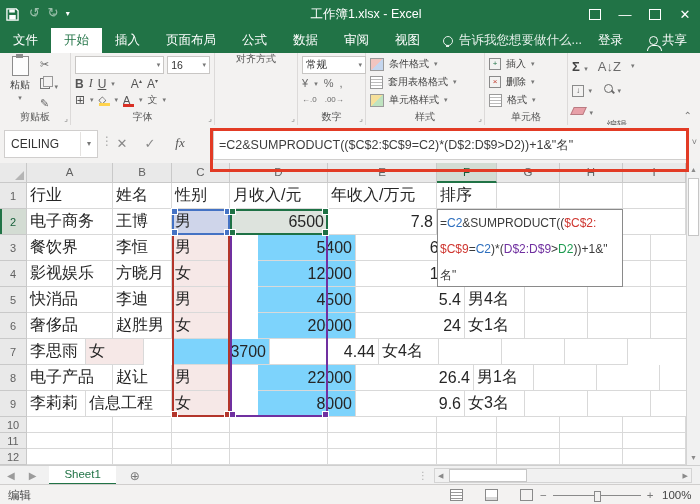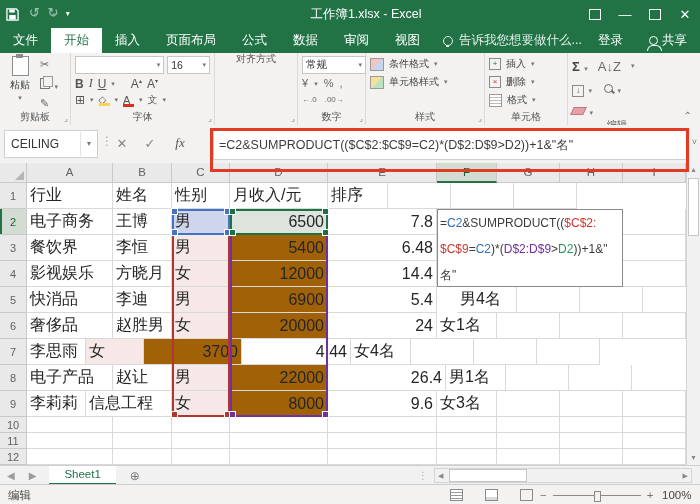--- a/index.html
+++ b/index.html
@@ -72,21 +72,21 @@
   .ch.sel{background:#d3dcd3;color:#17603a;border-bottom:2px solid #217346;line-height:18px;}
   #rows{position:absolute;left:0;top:20px;}
   .grow{display:flex;}
   .rh{width:27px;background:#e9e9e9;border-right:1px solid #c9c9c9;border-bottom:1px solid #c9c9c9;font-size:11px;color:#616161;text-align:center;box-sizing:border-box;display:flex;align-items:center;justify-content:center;}
   .rh.sel{background:#d3dcd3;color:#17603a;box-shadow:inset 2px 0 0 #217346;}
   .cell{border-right:1px solid #d9d9d9;border-bottom:1px solid #d9d9d9;box-sizing:border-box;font-size:16px;color:#262626;display:flex;align-items:center;padding:0 3px;white-space:nowrap;overflow:hidden;}
   .cell.num{justify-content:flex-end;}
   .fill-blue{background:#cfd5ea;}
   .fill-pink{background:#f6e8e7;}
   .fill-green{background:#dde3dd;}
-  .fill-purple{background:#a16207;}
+  .fill-purple{background:#7dd3fc;margin-left:28px;}
   
   .ov{position:absolute;pointer-events:none;box-sizing:border-box;}
   #editbox{left:437px;top:46px;width:186px;height:78px;background:#fff;border:1px solid #8a8a8a;z-index:3;}
   .fline{height:26px;line-height:26px;font-size:12px;white-space:nowrap;padding-left:2px;}
   .handle{position:absolute;width:5px;height:5px;border:1px solid #fff;box-sizing:content-box;}
   .h-tl{left:-3px;top:-3px;} .h-tr{right:-3px;top:-3px;}
   .h-bl{left:-3px;bottom:-3px;} .h-br{right:-3px;bottom:-3px;}
   #ref-red{left:172px;top:46px;width:58px;height:208px;border:2px solid #b3352b;z-index:4;}
   #ref-purple{left:230px;top:46px;width:98px;height:208px;border:2px solid #7030a0;z-index:4;}
   #ref-blue{left:172px;top:46px;width:58px;height:26px;border:2px solid #4472c4;z-index:5;}
@@ -253,20 +253,25 @@
   </div>
 
   <div class="rgroup" style="width:118px">
     <div class="rbody" style="flex-direction:column;gap:4px;padding-top:4px">
       <div class="hrow">
           <span class="sicon"></span>
           <span class="stext">条件格式</span>
           <span class="dd">▾</span>
         </div>
       <div class="hrow">
+          <span class="gicon"></span>
+          <span class="stext">套用表格格式</span>
+          <span class="dd">▾</span>
+        </div>
+      <div class="hrow">
           <span class="sicon" style="background:linear-gradient(135deg,#f6e09b 0 50%,#bfe3c0 50% 100%)"></span>
           <span class="stext">单元格样式</span>
           <span class="dd">▾</span>
         </div>
     </div>
     <div class="rlabel">样式</div>
     <span class="launcher">⌟</span>
   </div>
 
   <div class="rgroup" style="width:82px">
@@ -337,20 +342,21 @@
       <div class="ch" style="width: 63px;">H</div>
       <div class="ch" style="width: 63px;">I</div>
     </div>
   <div id="rows">
       <div class="grow" style="height: 26px;">
         <div class="rh">1</div>
         <div class="cell" style="width: 86px;">行业</div>
         <div class="cell" style="width: 59px;">姓名</div>
         <div class="cell" style="width: 58px;">性别</div>
         <div class="cell" style="width: 98px;">月收入/元</div>
+        <div class="cell" style="width: 109px;">年收入/万元</div>
         <div class="cell" style="width: 60px; text-align: right;">排序</div>
         <div class="cell" style="width: 63px;"></div>
         <div class="cell" style="width: 63px;"></div>
         <div class="cell" style="width: 63px;"></div>
       </div>
       <div class="grow" style="height: 26px;">
         <div class="rh sel">2</div>
         <div class="cell" style="width: 86px;">电子商务</div>
         <div class="cell" style="width: 59px;">王博</div>
         <div class="cell fill-blue" style="width: 58px;">男</div>
@@ -383,23 +389,23 @@
         <div class="cell" style="width: 60px;"></div>
         <div class="cell" style="width: 63px;"></div>
         <div class="cell" style="width: 63px;"></div>
         <div class="cell" style="width: 63px;"></div>
       </div>
       <div class="grow" style="height: 26px;">
         <div class="rh">5</div>
         <div class="cell" style="width: 86px;">快消品</div>
         <div class="cell" style="width: 59px;">李迪</div>
         <div class="cell fill-pink" style="width: 58px;">男</div>
-        <div class="cell num fill-purple" style="width: 98px;">6900</div>
+        <div class="cell num fill-purple" style="width: 98px;">4500</div>
         <div class="cell num" style="width: 109px;">5.4</div>
-        <div class="cell" style="width: 60px; margin-left: 20px;">男4名</div>
+        <div class="cell" style="width: 60px;">男4名</div>
         <div class="cell" style="width: 63px;"></div>
         <div class="cell" style="width: 63px;"></div>
         <div class="cell" style="width: 63px;"></div>
       </div>
       <div class="grow" style="height: 26px;">
         <div class="rh">6</div>
         <div class="cell" style="width: 86px;">奢侈品</div>
         <div class="cell" style="width: 59px;">赵胜男</div>
         <div class="cell fill-pink" style="width: 58px;">女</div>
         <div class="cell num fill-purple" style="width: 98px;">20000</div>

